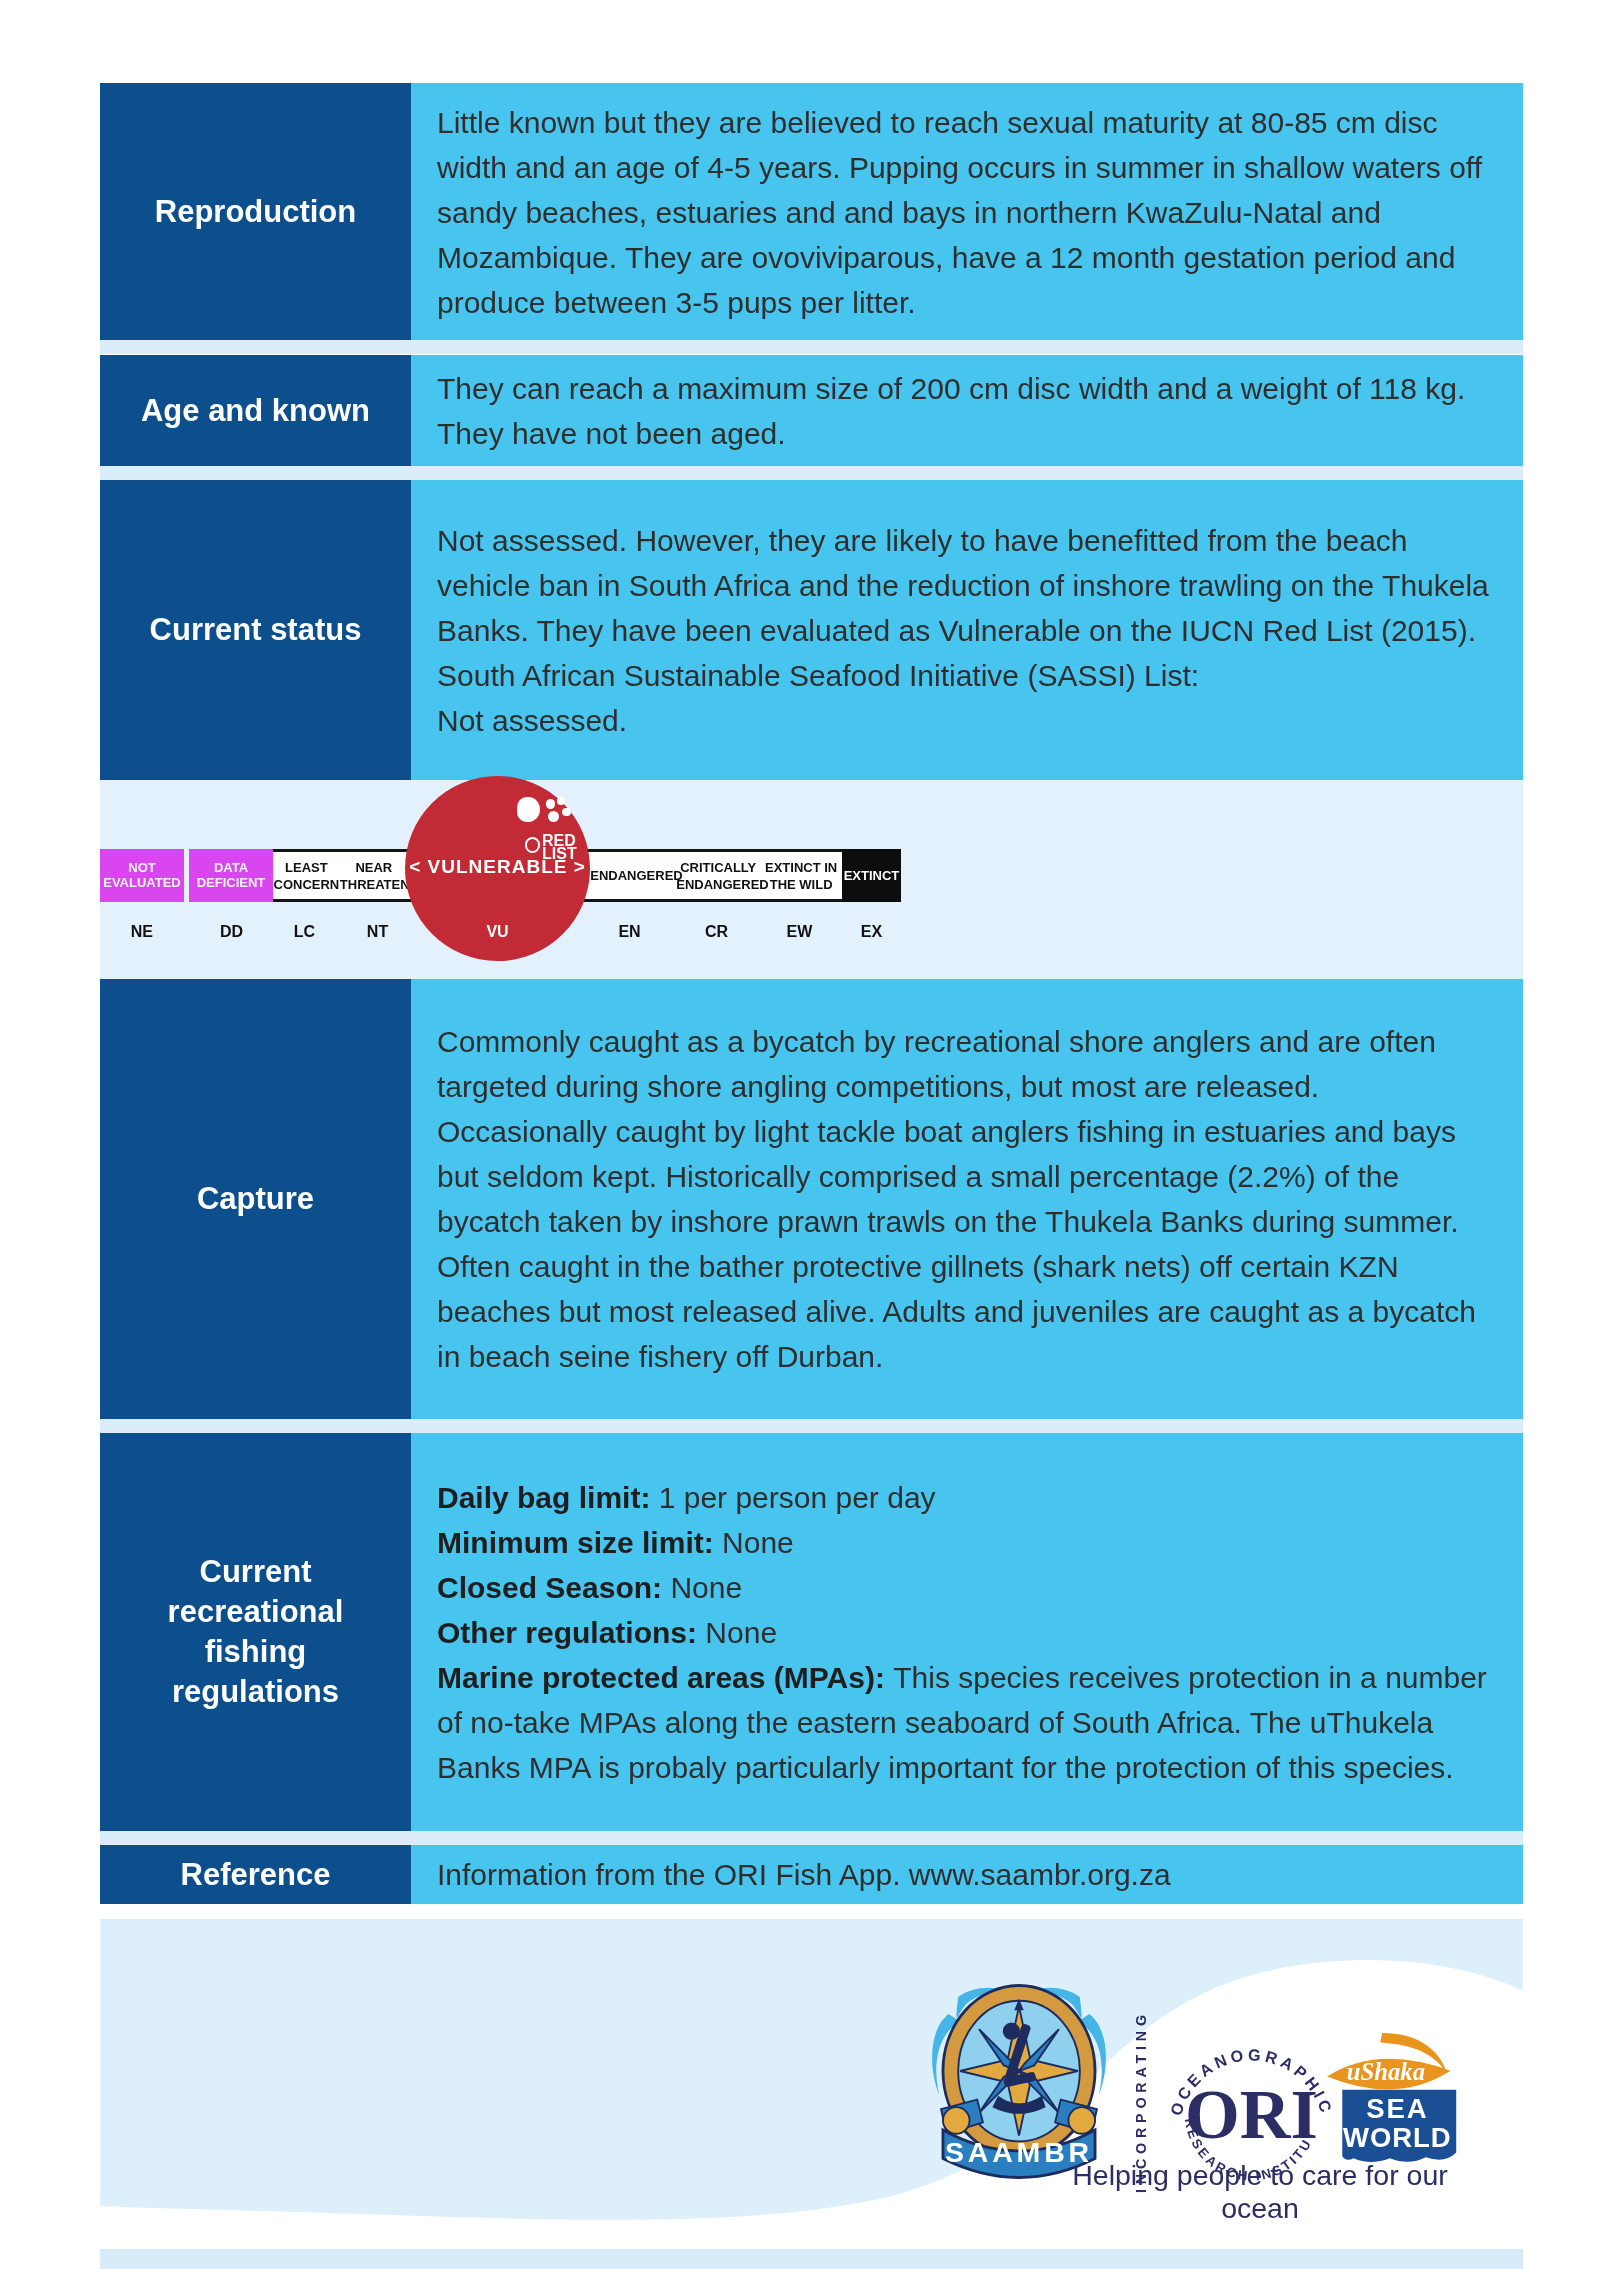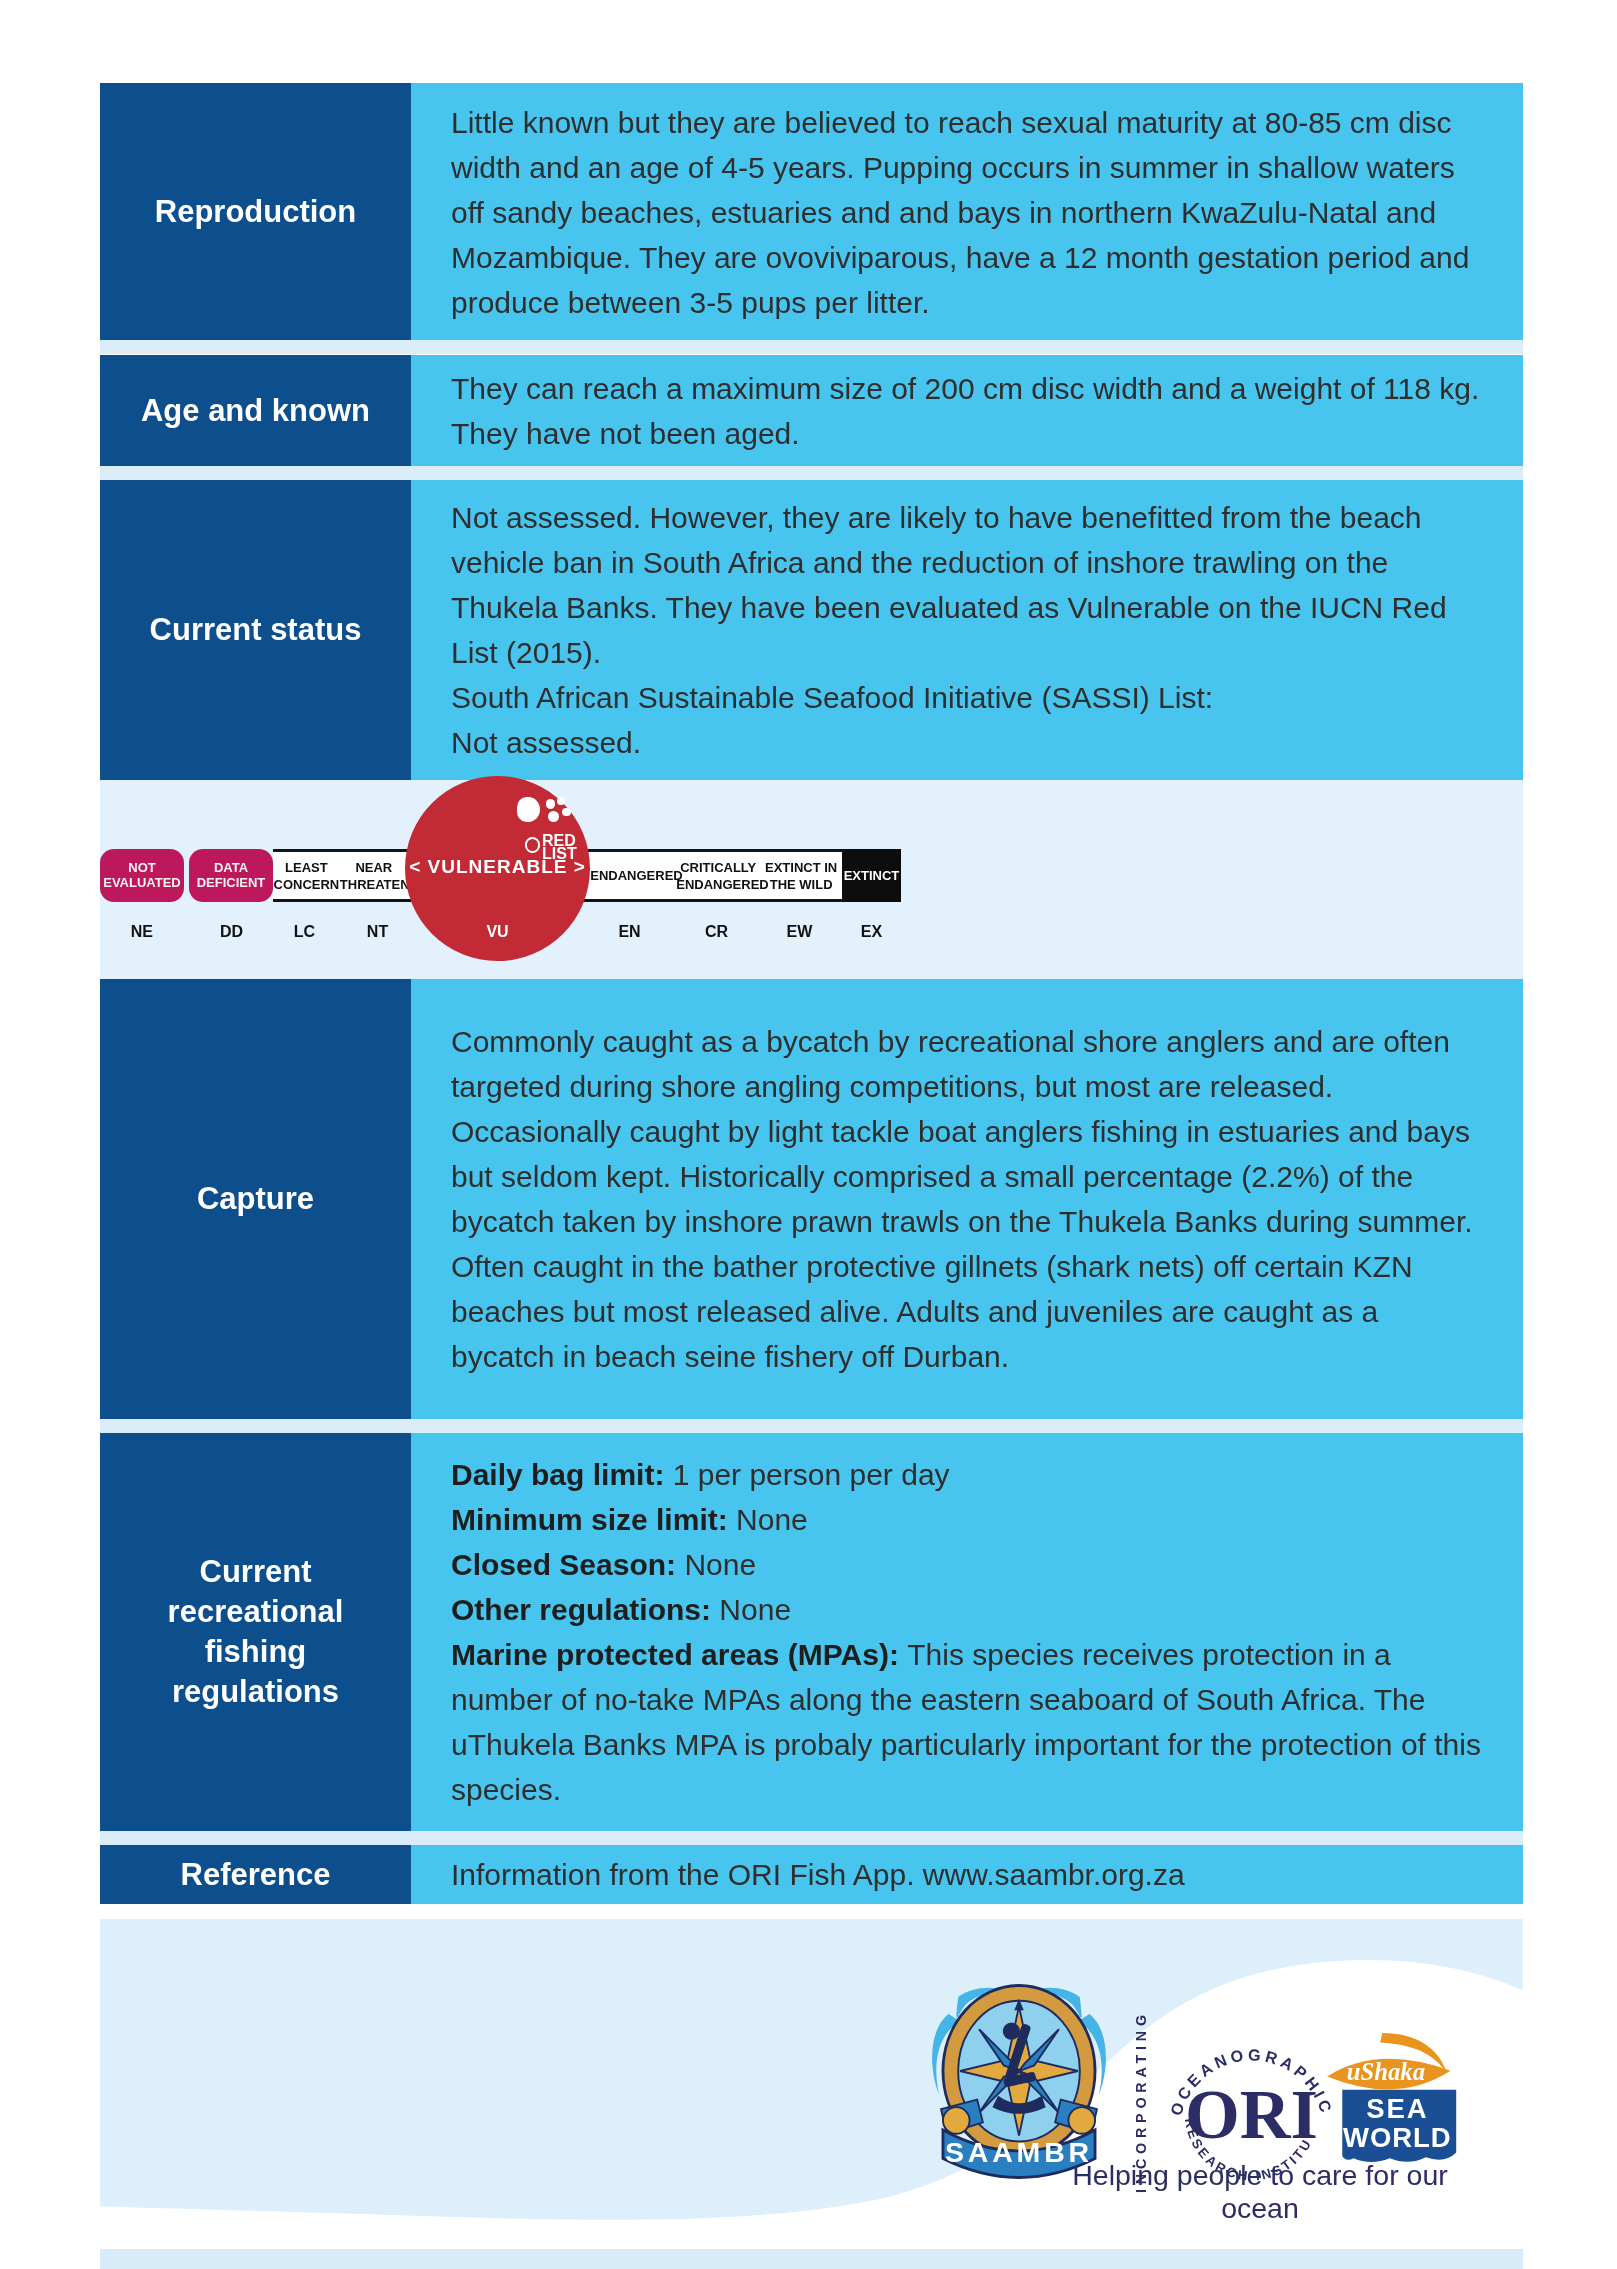--- a/index.html
+++ b/index.html
@@ -2,29 +2,29 @@
 <html style="font-size:15px"><head>
 <meta charset="utf-8">
 <style>
   html,body{margin:0;padding:0;background:#ffffff;}
   #page{position:relative;width:1618px;height:2269px;background:#ffffff;overflow:hidden;
         font-family:"Liberation Sans",sans-serif;}
   .row{position:absolute;left:100px;width:1423px;display:flex;}
   .label-cell{width:311px;background:#0d4e8c;color:#ffffff;display:flex;align-items:center;
               justify-content:center;text-align:center;font-size:31px;font-weight:bold;line-height:40px;}
   .content-cell{width:1112px;background:#47c5ef;color:#2e2e2e;display:flex;flex-direction:column;
-                justify-content:center;box-sizing:border-box;padding:0 40px;font-size:30px;line-height:45px;}
+                justify-content:center;box-sizing:border-box;padding:0 26px;font-size:30px;line-height:45px;}
   .gap{position:absolute;left:100px;width:1423px;height:14.3px;background:#dcedfa;}
   .reg-line{display:block;}
   .reg-bold{font-weight:bold;color:#1e1e1e;}
   
   #iucn{position:absolute;left:100px;top:780px;width:1423px;height:199px;background:#e2f1fc;}
   .iucn-box{position:absolute;top:69px;height:53px;display:flex;align-items:center;justify-content:center;
             text-align:center;font-size:13px;font-weight:bold;line-height:14.3px;z-index:1;}
-  .grey-box{background:#be185d;color:#f4f4f4;border-radius:14px;}
+  .grey-box{background:#d946ef;color:#f4f4f4;}
   #iucn-strip{position:absolute;left:173px;top:69px;width:569px;height:53px;background:#ffffff;
               border-top:3.8px solid #141414;border-bottom:3.8px solid #141414;box-sizing:border-box;
               display:flex;align-items:center;z-index:1;}
   .strip-label{text-align:center;font-size:13px;font-weight:bold;color:#111111;line-height:17px;}
   #ex-box{position:absolute;left:742px;top:69px;width:59px;height:53px;background:#0d0d0d;color:#ffffff;
           display:flex;align-items:center;justify-content:center;font-size:13px;font-weight:bold;z-index:1;}
   .abbr{position:absolute;top:143px;width:57px;text-align:center;font-size:16px;font-weight:bold;color:#111111;z-index:1;}
   #vu-circle{position:absolute;left:305px;top:-3.8px;width:185px;height:185px;border-radius:50%;
              background:#c22a35;z-index:2;}
   #vu-label{position:absolute;left:0;top:80px;width:185px;text-align:center;color:#ffffff;

